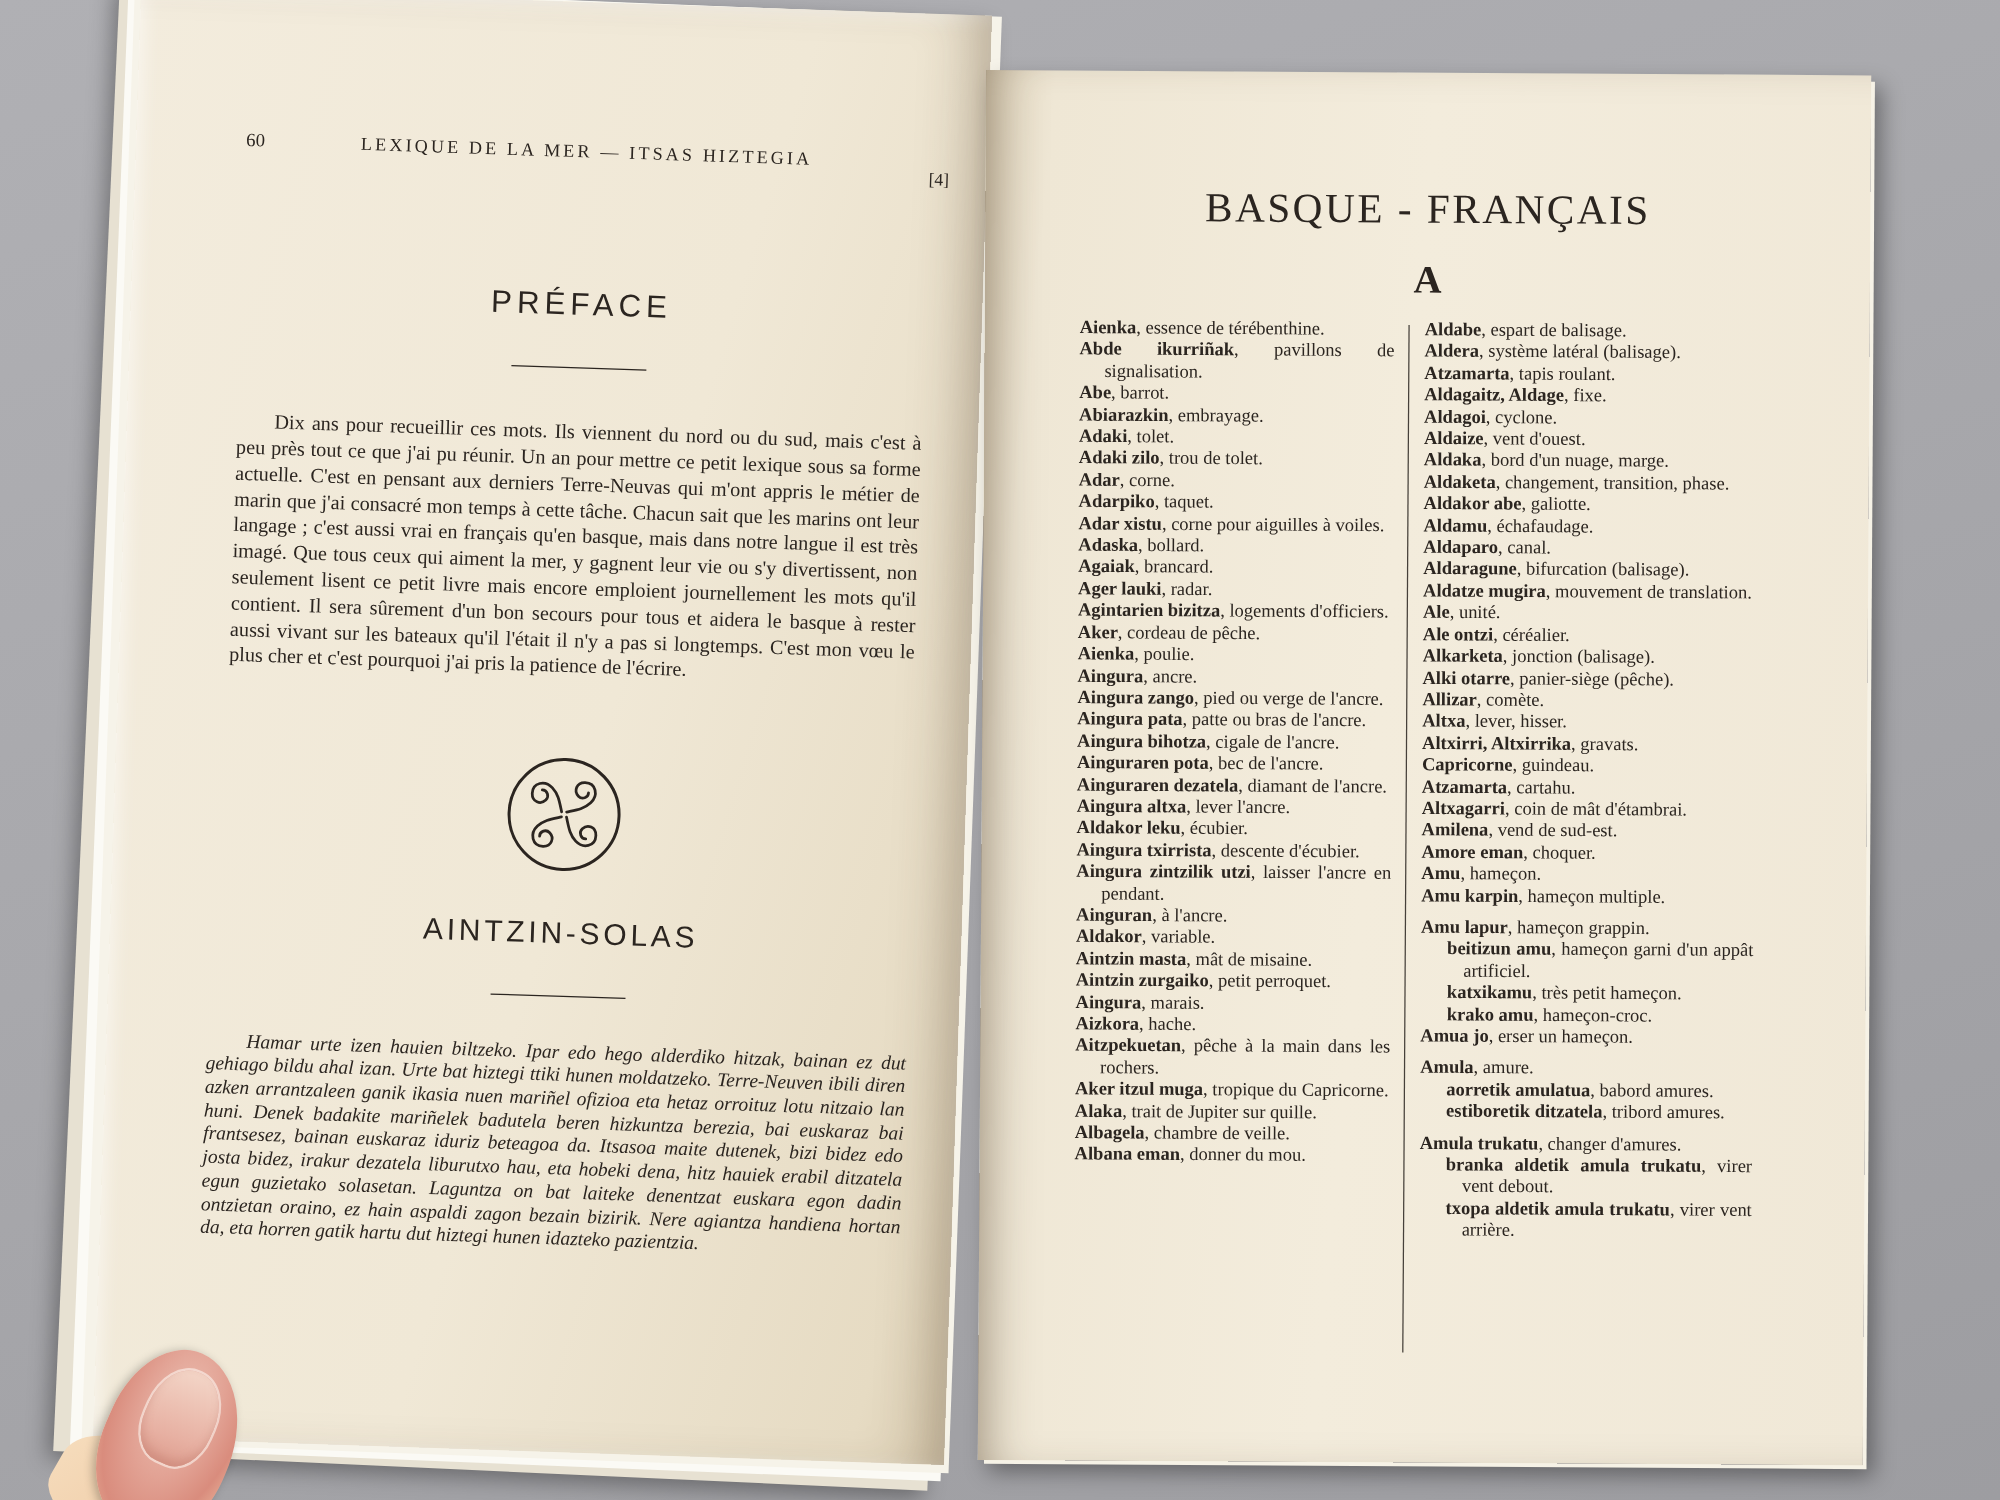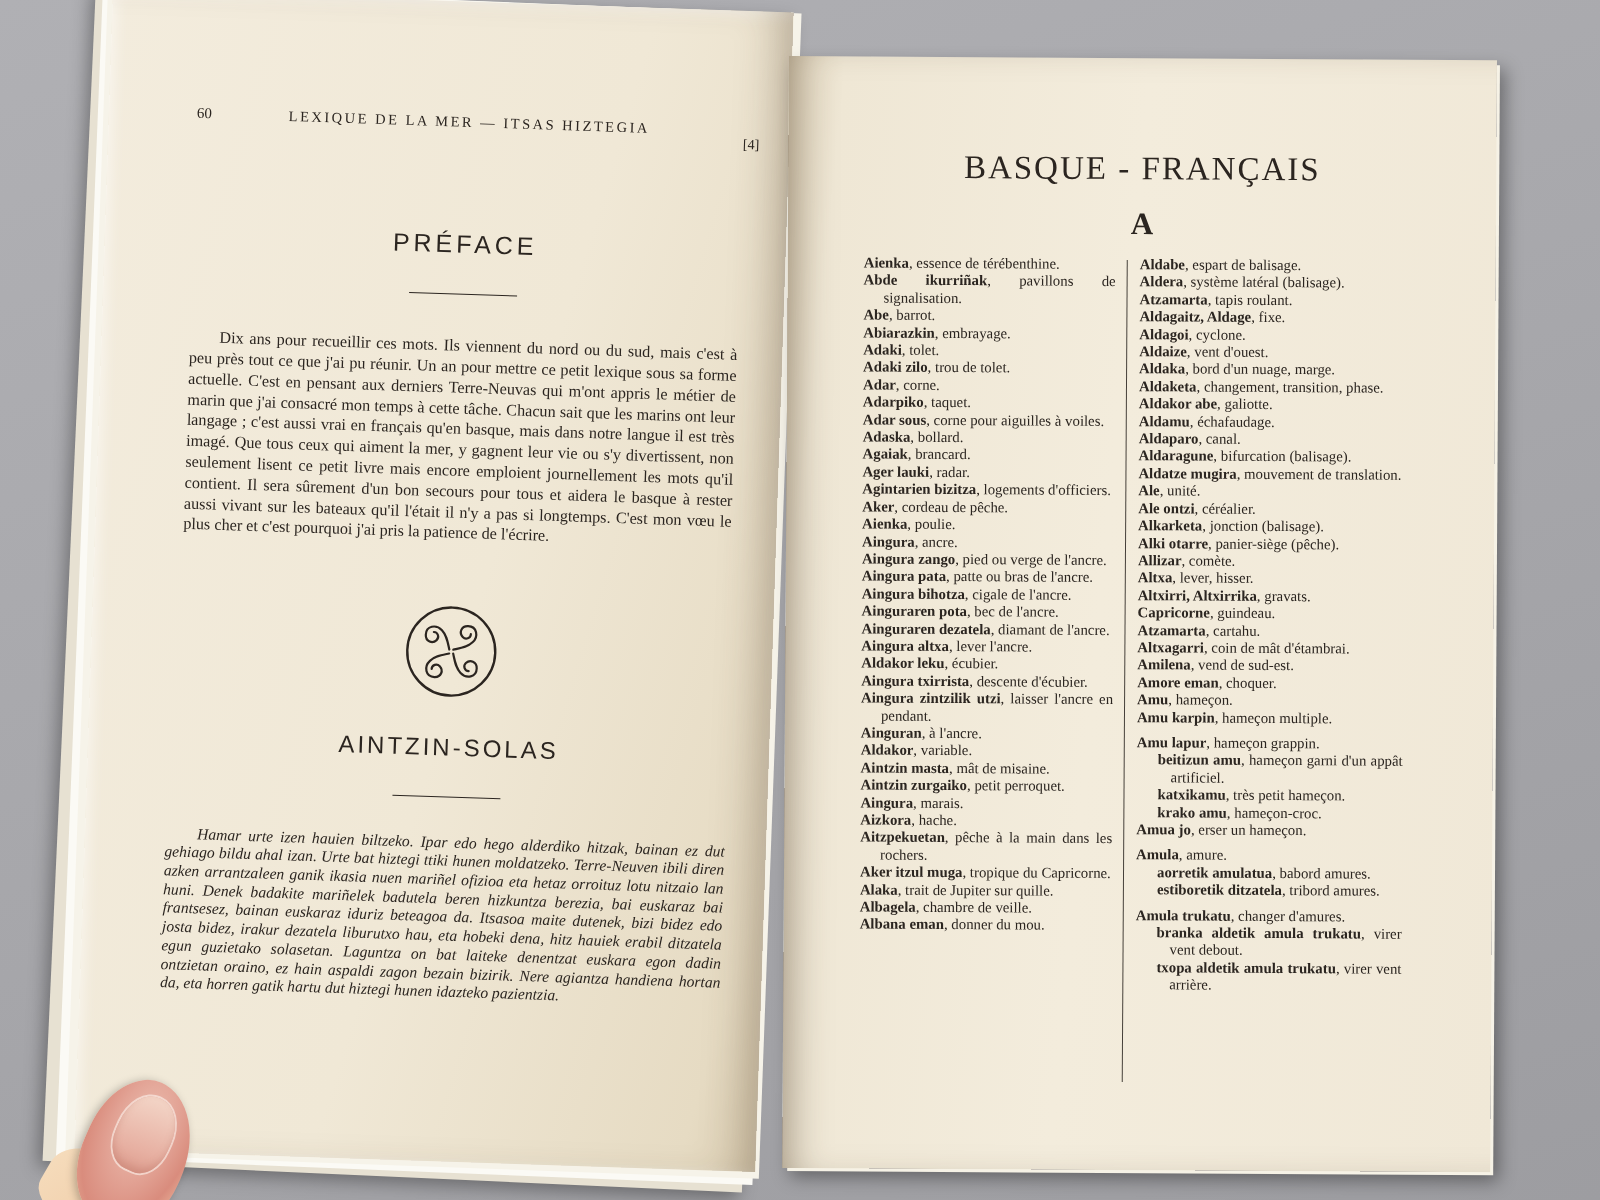--- a/index.html
+++ b/index.html
@@ -123,21 +123,21 @@
     <div class="rp-cols">
       <div class="col col1" id="col1">
           <p class="entry"><b>Aienka</b>, essence de térébenthine.</p>
           <p class="entry"><b>Abde ikurriñak</b>, pavillons de signalisation.</p>
           <p class="entry"><b>Abe</b>, barrot.</p>
           <p class="entry"><b>Abiarazkin</b>, embrayage.</p>
           <p class="entry"><b>Adaki</b>, tolet.</p>
           <p class="entry"><b>Adaki zilo</b>, trou de tolet.</p>
           <p class="entry"><b>Adar</b>, corne.</p>
           <p class="entry"><b>Adarpiko</b>, taquet.</p>
-          <p class="entry"><b>Adar sous</b>, corne pour aiguilles à voiles.</p>
+          <p class="entry"><b>Adar xistu</b>, corne pour aiguilles à voiles.</p>
           <p class="entry"><b>Adaska</b>, bollard.</p>
           <p class="entry"><b>Agaiak</b>, brancard.</p>
           <p class="entry"><b>Ager lauki</b>, radar.</p>
           <p class="entry"><b>Agintarien bizitza</b>, logements d'officiers.</p>
           <p class="entry"><b>Aker</b>, cordeau de pêche.</p>
           <p class="entry"><b>Aienka</b>, poulie.</p>
           <p class="entry"><b>Aingura</b>, ancre.</p>
           <p class="entry"><b>Aingura zango</b>, pied ou verge de l'ancre.</p>
           <p class="entry"><b>Aingura pata</b>, patte ou bras de l'ancre.</p>
           <p class="entry"><b>Aingura bihotza</b>, cigale de l'ancre.</p>

